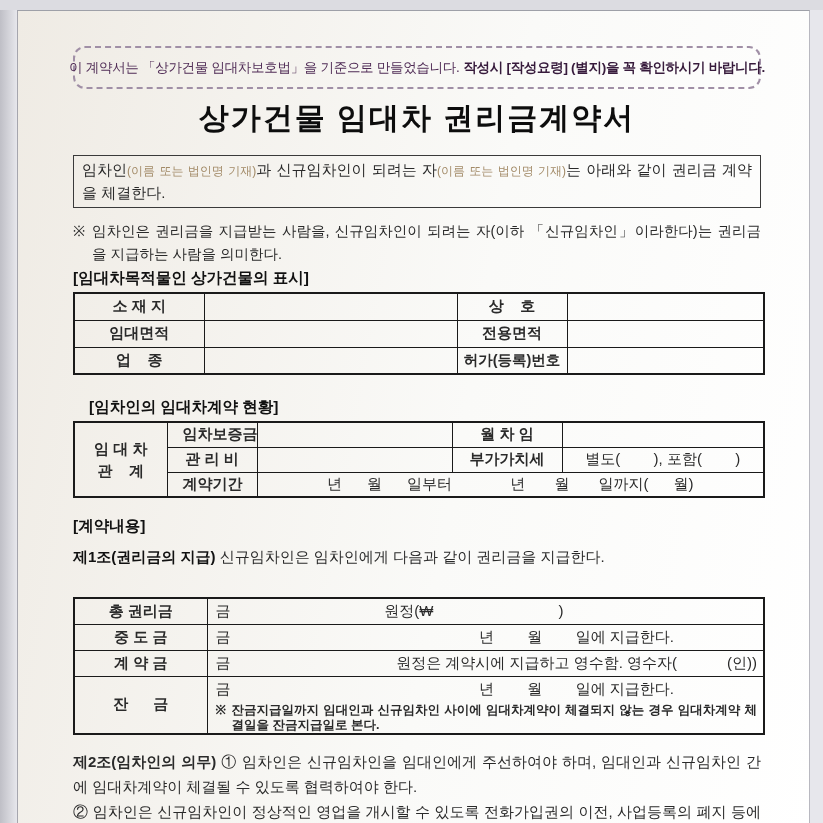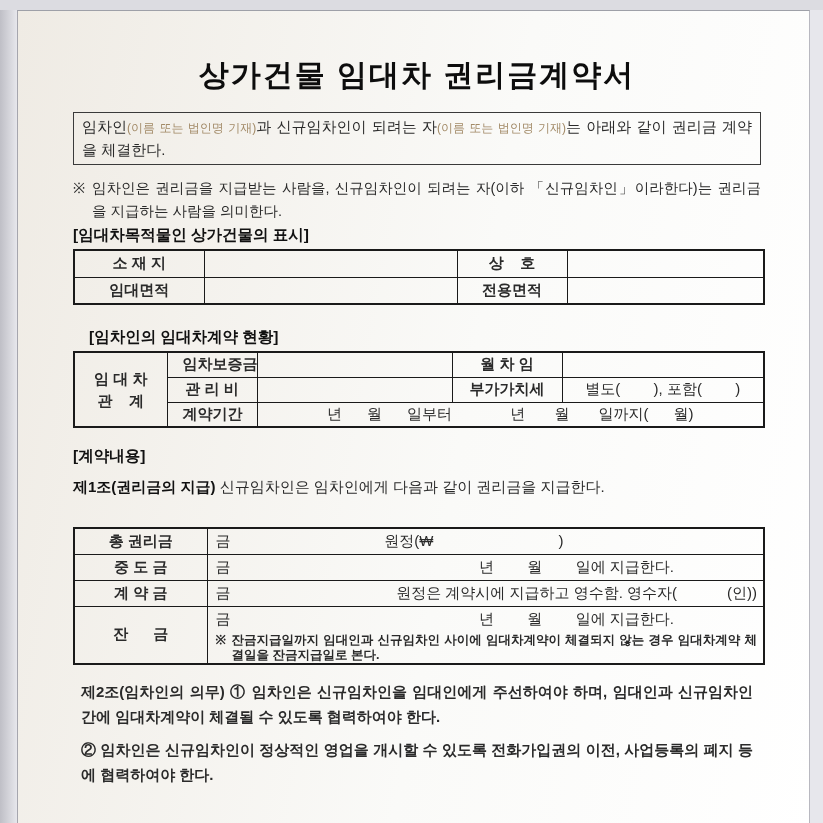--- a/index.html
+++ b/index.html
@@ -100,31 +100,35 @@
   .balance-cell{ height:57px; vertical-align:top; }
   .balance-cell .pay-line{ height:24px; margin-top:1px; }
   .pay-note{
     display:flex; font-size:12.5px; font-weight:bold;
     line-height:15px; margin-top:1px; padding-right:2px; text-align:justify;
   }
   .pay-note .marker{ width:16px; flex:none; }
   .pay-note .txt{ flex:1; }
 
   .art2{ margin-top:14px; font-size:15px; line-height:25px; text-align:justify; }
-  .art2 p{ margin:8px;font-weight:bold; }
+  .art2 p{ margin:0; }
 </style>
 </head>
 <body>
 
 <div class="edge-shadow"></div>
 <div class="top-strip"></div>
 
 <div class="page">
   <div class="content">
 
+    <div class="notice">
+      <span>이 계약서는 「상가건물 임대차보호법」을 기준으로 만들었습니다.</span>
+      <b>작성시 [작성요령] (별지)을 꼭 확인하시기 바랍니다.</b>
+    </div>
 
     <div class="doc-title">상가건물 임대차 권리금계약서</div>
 
     <div class="intro-box">
       <span>임차인</span><span class="paren">(이름 또는 법인명 기재)</span><span>과 신규임차인이 되려는 자</span><span class="paren">(이름 또는 법인명 기재)</span><span>는 아래와 같이 권리금 계약을 체결한다.</span>
     </div>
 
     <div class="def-note">
       <span class="marker">※</span>
       <span class="txt">임차인은 권리금을 지급받는 사람을, 신규임차인이 되려는 자(이하 「신규임차인」이라한다)는 권리금을 지급하는 사람을 의미한다.</span>
@@ -143,20 +147,26 @@
           <tr>
         <td class="lbl">소 재 지</td>
         <td></td>
         <td class="lbl">상    호</td>
         <td></td>
       </tr>
       <tr>
         <td class="lbl">임대면적</td>
         <td></td>
         <td class="lbl">전용면적</td>
+        <td></td>
+      </tr>
+      <tr>
+        <td class="lbl">업    종</td>
+        <td></td>
+        <td class="lbl" style="padding:0 1px; font-size:14.5px;">허가(등록)번호</td>
         <td></td>
       </tr>
     </tbody>
       </table>
 
     <div class="section-hdr hdr2">[임차인의 임대차계약 현황]</div>
 
     <table class="tbl-lease">
       <colgroup>
           <col style="width:93px">

